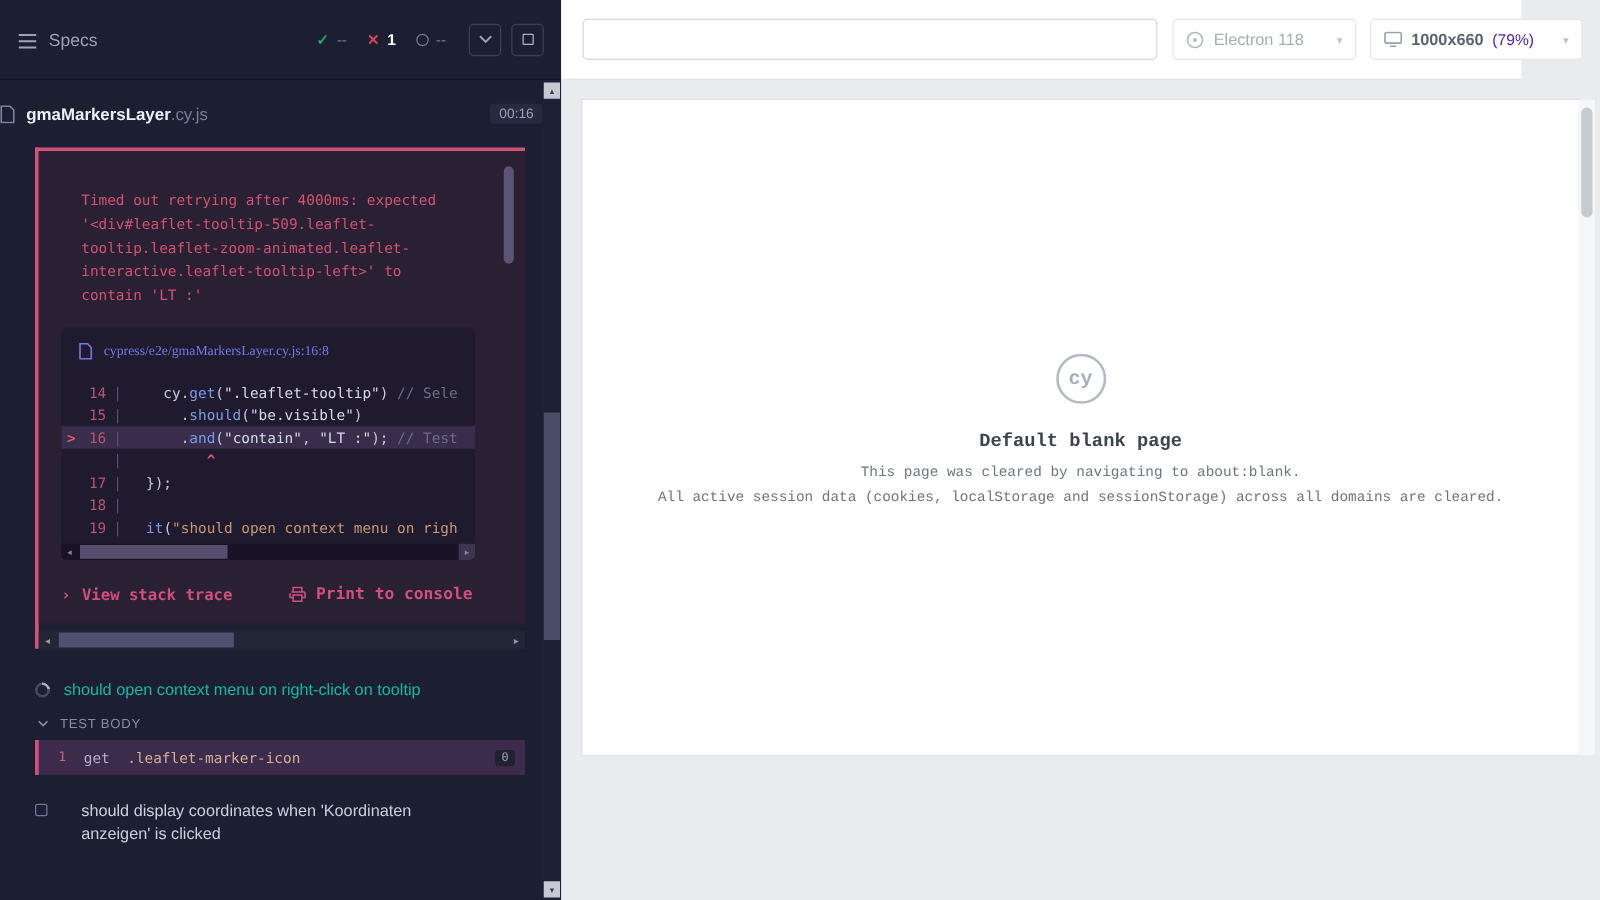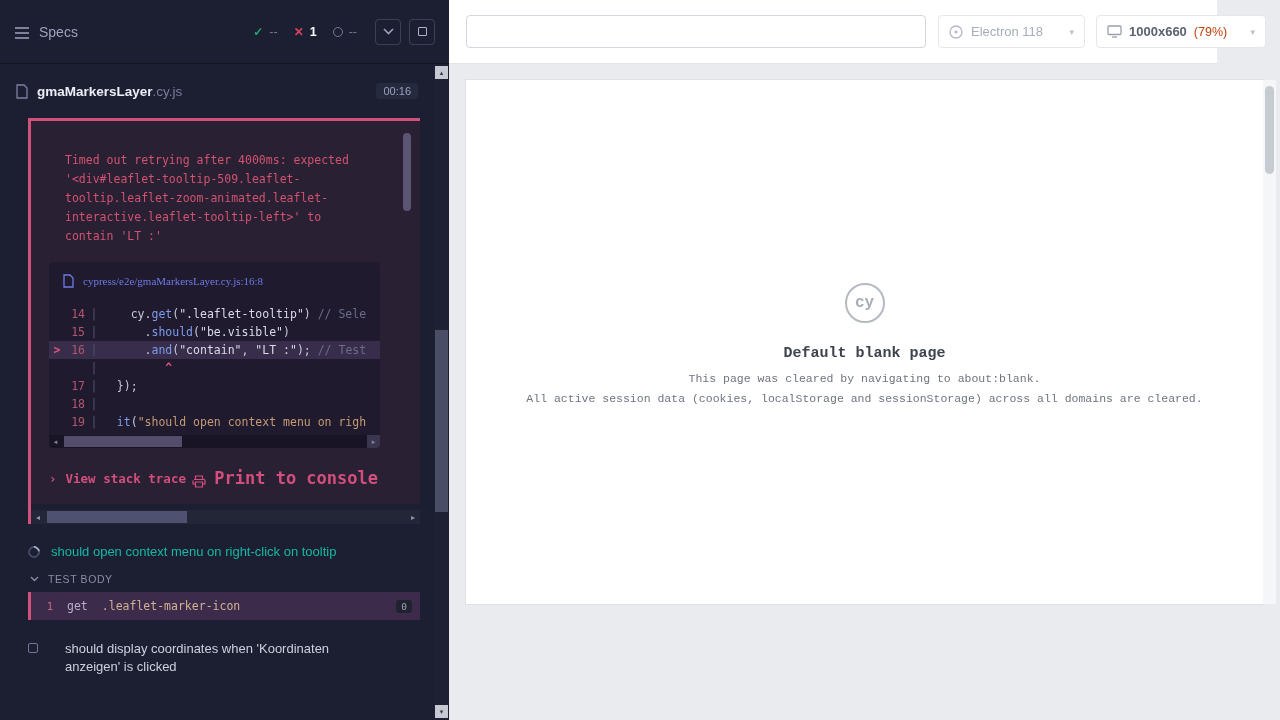--- a/index.html
+++ b/index.html
@@ -16,21 +16,21 @@
   .stat { display:flex; align-items:center; gap:6px; font-size:12.5px; color:#737897; }
   .stat .glyph { font-size:12px; font-weight:bold; }
   .glyph.pass { color:#1fa971; }
   .glyph.fail { color:#d6435b; }
   .pend-circle { width:10px; height:10px; border:1.5px solid #737897; border-radius:50%; }
   .stat.failed .cnt { color:#ffffff; font-weight:bold; }
   .controls { display:flex; gap:8px; }
   .ctrl-btn { width:26px; height:26px; border:1px solid #3c4057; border-radius:4px; display:flex; align-items:center; justify-content:center; cursor:pointer; background:transparent; }
   .stop-square { width:9px; height:9px; border:1.5px solid #aeb3cd; border-radius:1px; }
 
-  .spec-row { position:absolute; top:70px; left:0; right:15px; height:42px; display:flex; align-items:center; padding:0 16px; gap:9px; }
+  .spec-row { position:absolute; top:70px; left:0; right:15px; height:42px; display:flex; align-items:center; padding:0 0; gap:9px; }
   .spec-name { font-size:13.5px; }
   .spec-name b { color:#eceef7; font-weight:bold; }
   .spec-name span { color:#787d9c; font-weight:normal; }
   .duration-pill { margin-left:auto; background:#262a3e; color:#9ba0bd; font-size:11px; padding:2px 7px; border-radius:3px; }
 
   
   .attempt { position:absolute; top:118px; left:28px; width:392px; border-top:3px solid #d0517a; border-left:3px solid #d0517a; }
   .error-box { background:#2a2034; padding:14px 40px 16px 18px; position:relative; }
   .error-msg { margin:16px; font-family:"DejaVu Sans Mono", monospace; font-size:11.5px; line-height:19px; color:#d1536f; word-break:break-word; }
 
@@ -56,21 +56,21 @@
   .cf-hscroll { height:13px; background:#191425; display:flex; align-items:stretch; }
   .hs-btn { flex:none; width:13px; display:flex; align-items:center; justify-content:center; color:#8a87a3; font-size:7px; cursor:pointer; }
   .hs-btn.hl { background:#3a3650; }
   .hs-track { flex:1; position:relative; }
   .hs-thumb { position:absolute; left:2px; top:1px; bottom:1px; width:118px; background:#544e6c; cursor:pointer; }
 
   .errbox-vscroll-thumb { position:absolute; right:9px; top:12px; width:8px; height:78px; background:#5b5472; border-radius:4px; cursor:pointer; }
 
   .error-actions { display:flex; justify-content:space-between; align-items:center; margin-top:20px; padding-right:2px; }
   .stack-link { display:flex; align-items:center; gap:9px; color:#d24f7c; font-family:"DejaVu Sans Mono", monospace; font-size:12.5px; font-weight:bold; cursor:pointer; }
-  .print-btn { display:flex; align-items:flex-end; gap:8px; color:#d24f7c; font-family:"DejaVu Sans Mono", monospace; font-size:17px; font-weight:bold; cursor:pointer; background:none; border:none; padding:0; }
+  .print-btn { display:flex; align-items:center; gap:8px; color:#d24f7c; font-family:"DejaVu Sans Mono", monospace; font-size:13px; font-weight:bold; cursor:pointer; background:none; border:none; padding:0; }
 
   .attempt-hscroll { margin-top:6px; height:14px; background:#232637; display:flex; align-items:stretch; }
   .attempt-hscroll .hs-btn { width:14px; font-size:8px; color:#8f93ad; }
   .attempt-hscroll .hs-thumb { left:2px; width:140px; background:#4e5270; }
 
   
   .test-running { position:absolute; top:544px; left:28px; right:30px; display:flex; align-items:center; gap:11px; color:#14b8a6; font-size:13px; cursor:pointer; }
   .spinner { flex:none; width:12px; height:12px; border:2px solid #454a66; border-top-color:#aab0cf; border-radius:50%; transform:rotate(40deg); }
 
   .test-body-row { position:absolute; top:573px; left:30px; display:flex; align-items:center; gap:9px; color:#888da9; font-size:10.5px; letter-spacing:0.6px; cursor:pointer; }
@@ -90,21 +90,21 @@
   .vs-btn.up { top:2px; }
   .vs-btn.down { bottom:2px; }
   .vs-thumb { position:absolute; left:1px; top:266px; width:13px; height:182px; background:#494d66; cursor:pointer; }
 
   
   .main-header { position:absolute; left:449px; top:0; width:768px; height:64px; background:#ffffff; border-bottom:1px solid #e2e4e8; }
   .url-input { position:absolute; left:17px; top:15px; width:460px; height:33px; border:1px solid #d3d7de; border-radius:4px; font-size:13px; padding:0 10px; color:#374151; outline:none; }
   .browser-select { position:absolute; left:489px; top:15px; width:147px; height:33px; border:1px solid #e4e7eb; border-radius:4px; display:flex; align-items:center; gap:8px; padding:0 10px; color:#a6adb8; font-size:13px; cursor:pointer; background:#fff; }
   .viewport-box { position:absolute; left:647px; top:15px; width:170px; height:33px; border:1px solid #e4e7eb; border-radius:4px; display:flex; align-items:center; gap:7px; padding:0 10px; font-size:13px; cursor:pointer; background:#fff; }
   .vp-size { color:#5b6270; font-weight:bold; }
-  .vp-scale { color:#c2410c; font-size:12.5px; }
+  .vp-scale { color:#4c1d95; font-size:12.5px; }
   .sel-chevron { margin-left:auto; color:#bcc2cb; font-size:9px; }
 
   .main-body { position:absolute; left:449px; top:64px; width:831px; height:656px; background:#e9ebef; }
   .aut-frame { position:absolute; left:17px; top:16px; width:797px; height:524px; background:#ffffff; box-shadow:0 0 0 1px rgba(0,0,0,0.04); }
   .aut-vscroll { position:absolute; left:814px; top:16px; width:13px; height:524px; background:#f5f6f8; }
   .aut-vthumb { position:absolute; left:2px; top:6px; width:9px; height:88px; background:#c6cad1; border-radius:5px; cursor:pointer; }
 
   .blank { text-align:center; padding-top:203px;font-family:Liberation Mono, monospace; }
   .cy-logo { display:inline-block; width:40px; height:40px; border:2px solid #b4bac3; border-radius:50%; color:#a8aeb8; font-size:16px; font-weight:bold; line-height:36px; text-align:center; }
   .blank-title { margin:22px 0 0 0; font-size:15px; font-weight:bold; color:#3e444e; }

